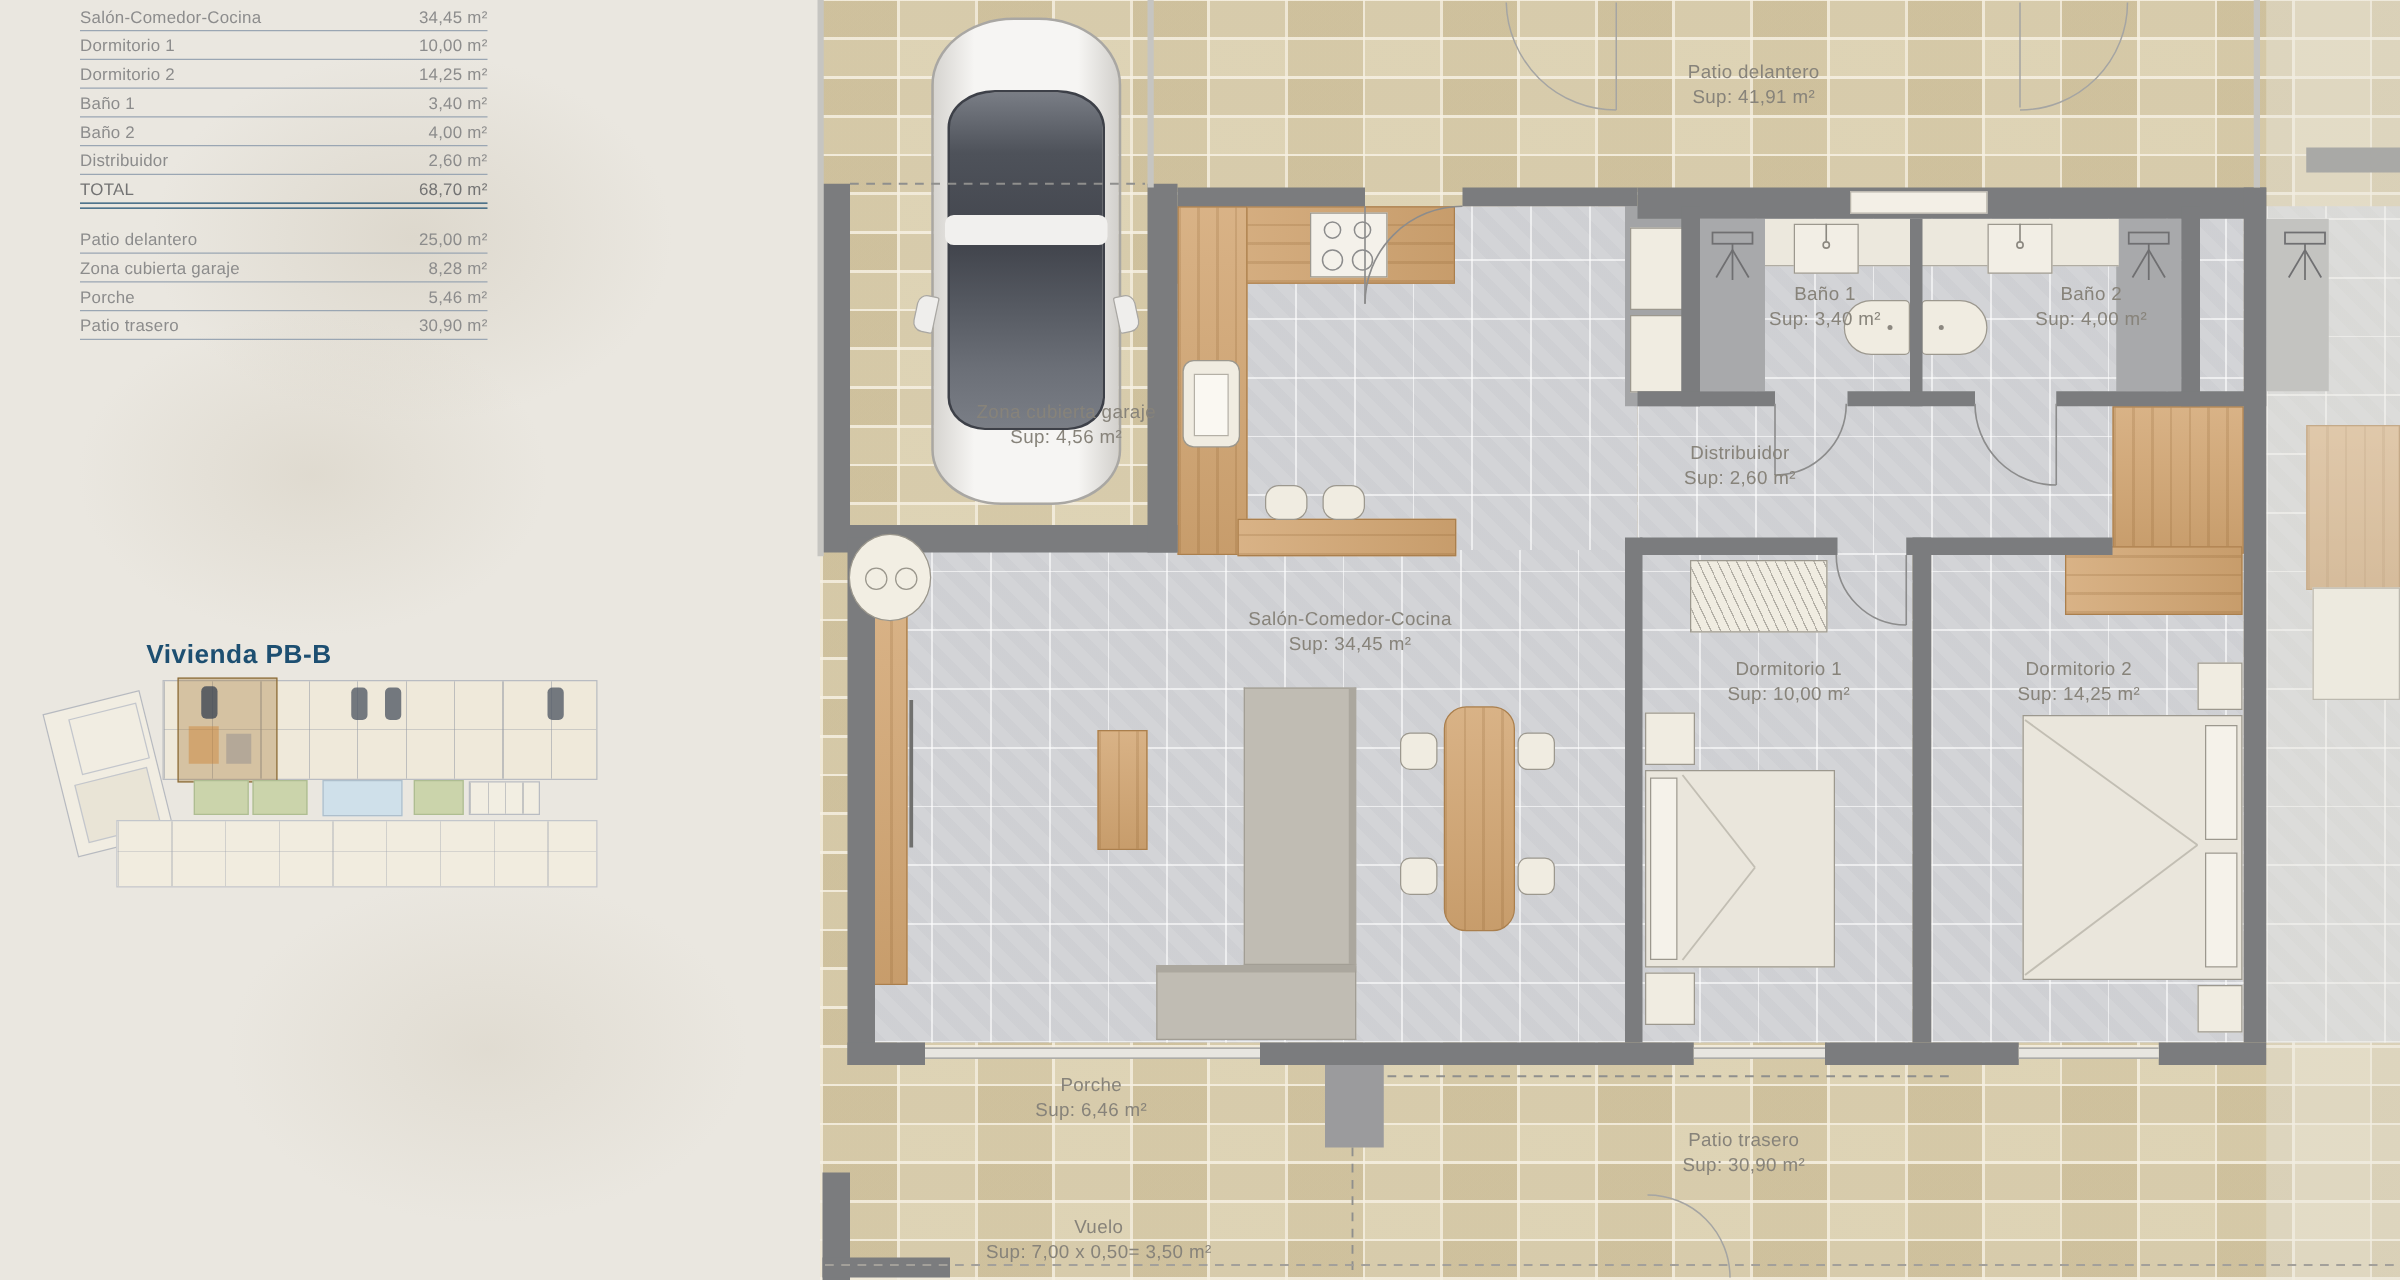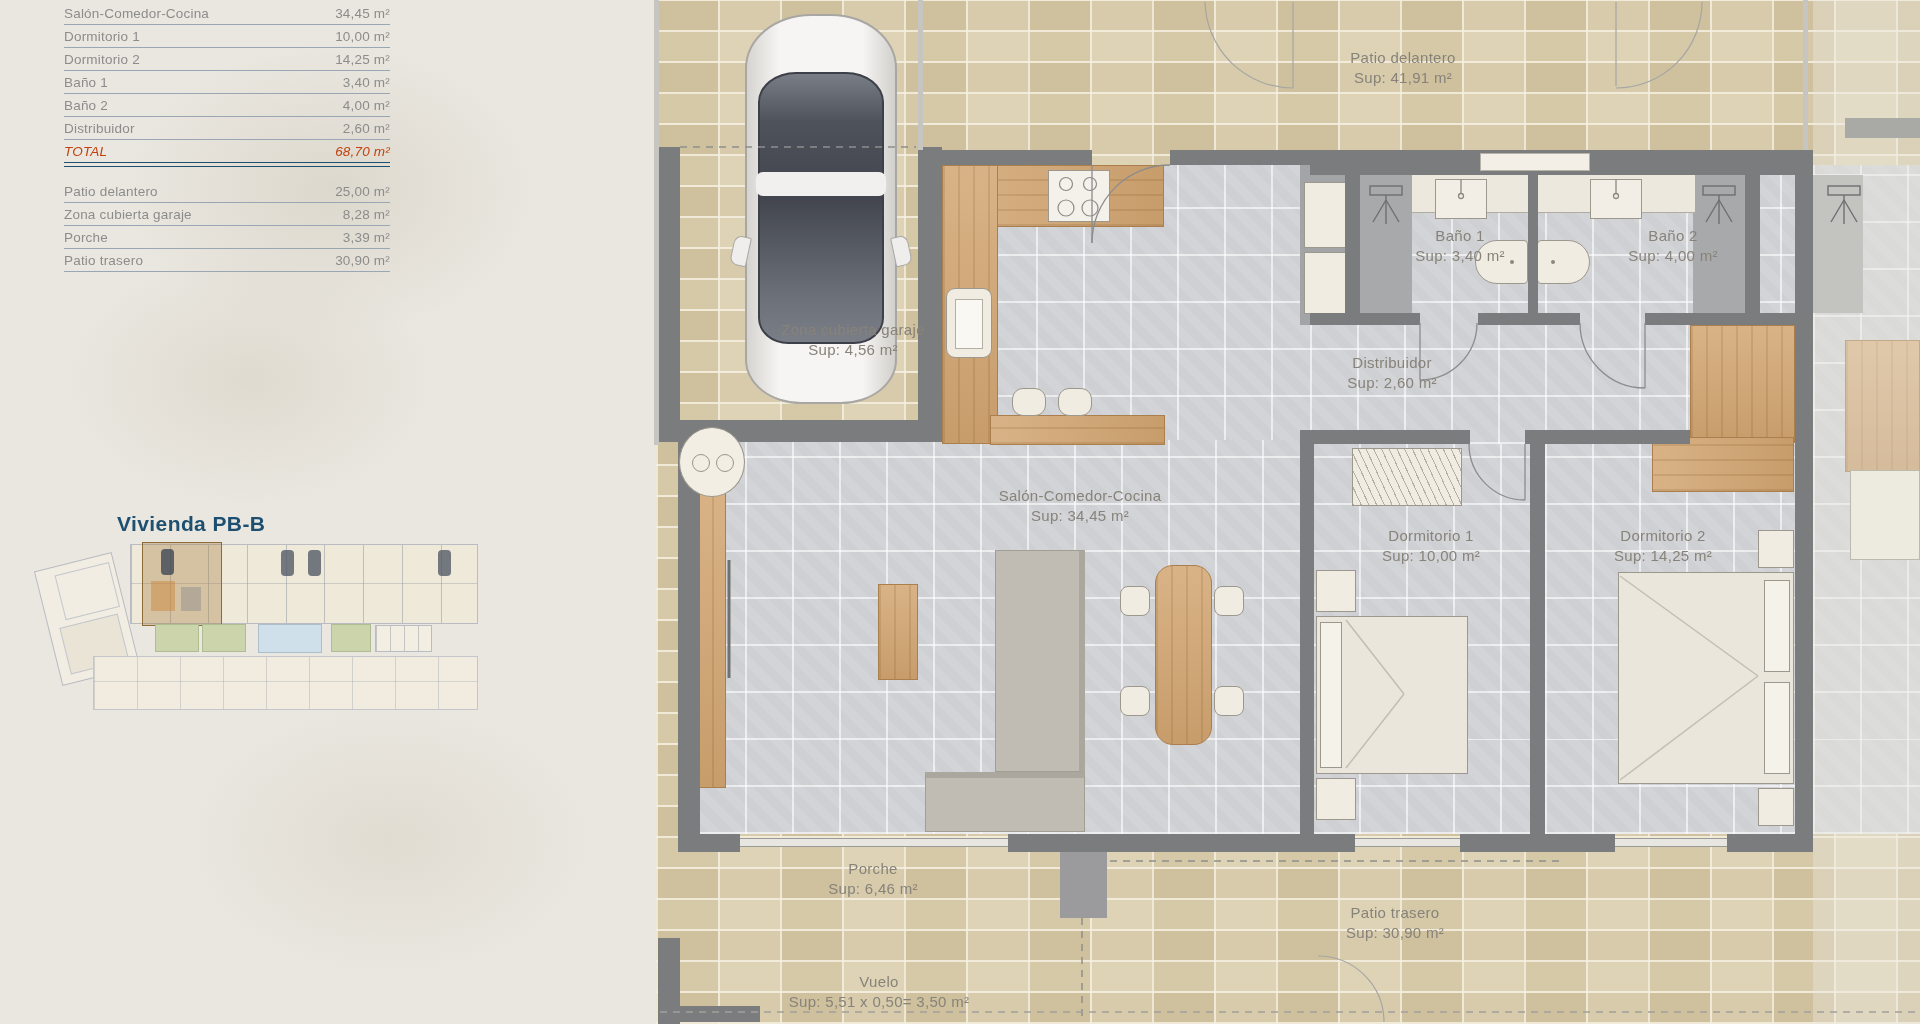--- a/index.html
+++ b/index.html
@@ -5,21 +5,21 @@
   html,body{margin:0;padding:0;background:#e9e6df;}
   #stage{position:relative;width:1920px;height:1024px;overflow:hidden;
          font-family:"Liberation Sans","DejaVu Sans",sans-serif;background:#eae7e0;}
   .abs{position:absolute;}
   
   .stain{position:absolute;border-radius:50%;pointer-events:none;}
   .areas{position:absolute;width:326px;}
   .arow{display:flex;justify-content:space-between;align-items:center;height:22px;
         border-bottom:1px solid #9aa6b3;font-size:13.5px;color:#8c8c8c;letter-spacing:.2px;}
   .arow .val{text-align:center;}
-  .arow.total{color:#c2410c;border-bottom:none;font-style:italic;}
+  .arow.total{color:#737373;border-bottom:none;}
   .total-rule{height:3px;border-top:1px solid #1d4f71;border-bottom:1px solid #1d4f71;}
   #plan-title{position:absolute;left:117px;top:512px;font-size:21px;font-weight:bold;
               color:#1d4f71;letter-spacing:.4px;margin:0;}
   
   #siteplan{position:absolute;left:45px;top:538px;width:435px;height:180px;}
   .mini{position:absolute;box-sizing:border-box;}
   .mcar{position:absolute;width:13px;height:26px;background:#545b66;border-radius:4px;opacity:.8;}
   
   #floorplan{position:absolute;left:0;top:0;width:1920px;height:1024px;}
   .tiles-beige{background-color:#d9cdab;
@@ -104,21 +104,21 @@
       <div class="arow">
           <span>Patio delantero</span>
           <span class="val">25,00 m²</span>
         </div>
       <div class="arow">
           <span>Zona cubierta garaje</span>
           <span class="val">8,28 m²</span>
         </div>
       <div class="arow">
           <span>Porche</span>
-          <span class="val">3,39 m²</span>
+          <span class="val">5,46 m²</span>
         </div>
       <div class="arow">
           <span>Patio trasero</span>
           <span class="val">30,90 m²</span>
         </div>
     </div>
 
     <h2 id="plan-title">Vivienda PB-B</h2>
 
     <div id="siteplan">
@@ -370,17 +370,17 @@
     <div class="plan-label" style="left:873px;top:859px;">
       <span>Porche</span><br>
       <span>Sup: 6,46 m²</span>
     </div>
     <div class="plan-label" style="left:1395px;top:903px;">
       <span>Patio trasero</span><br>
       <span>Sup: 30,90 m²</span>
     </div>
     <div class="plan-label" style="left:879px;top:972px;">
       <span>Vuelo</span><br>
-      <span>Sup: 5,51 x 0,50= 3,50 m²</span>
+      <span>Sup: 7,00 x 0,50= 3,50 m²</span>
     </div>
 
   </section>
 </div>
 
 </body></html>

